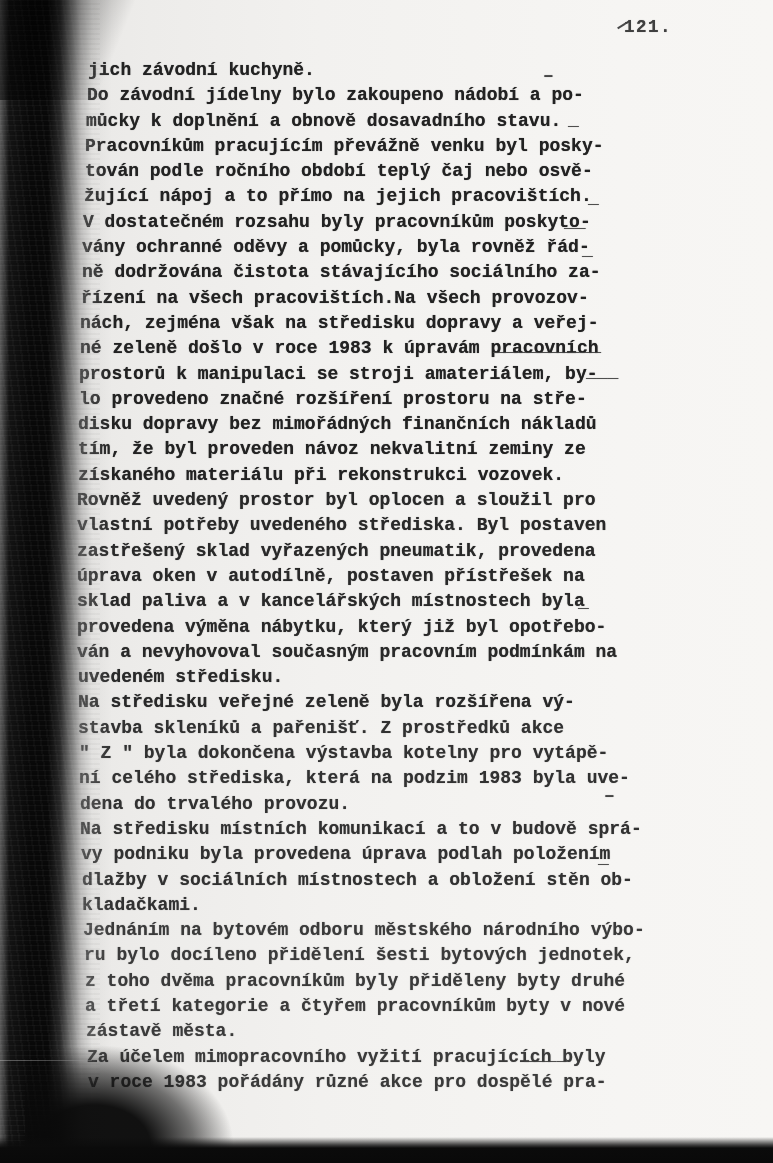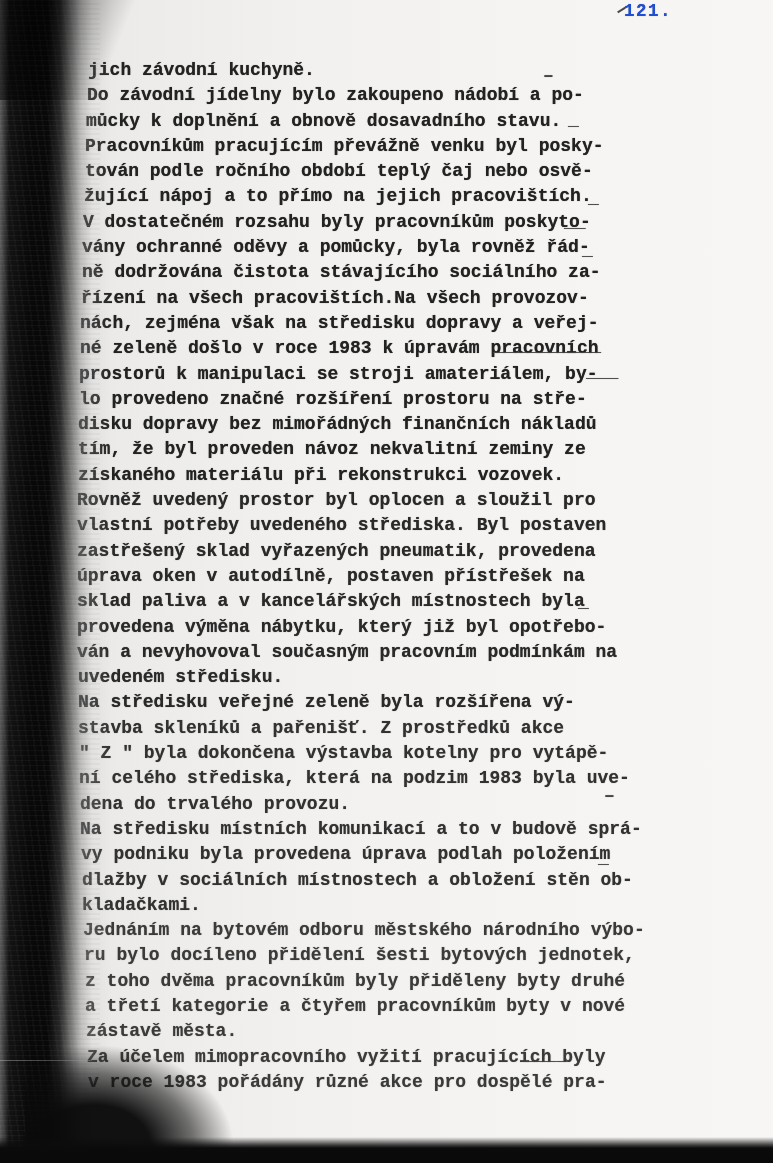--- a/index.html
+++ b/index.html
@@ -42,25 +42,25 @@
     font-size: 18px;
     line-height: 21px;
     font-weight: 700;
     color: #454545;
     white-space: pre;
     text-shadow: 0 0 0.8px rgba(40,40,40,0.6);
   }
   
   .page-number {
     position: absolute;
-    left: 624px; top: 1px;
+    left: 624px; top: 17px;
     font-size: 17.5px;
     font-weight: 700;
     letter-spacing: 1.5px;
-    color: #1d4ed8;
+    color: #404040;
     text-shadow: 0 0 0.7px rgba(40,40,40,0.7);
     text-align: center;
   }
   .pn-tick {
     position: absolute;
     left: -7px; top: 8px;
     width: 9px; height: 2px;
     background: #4a4a4a;
     transform: rotate(-32deg);
   }

